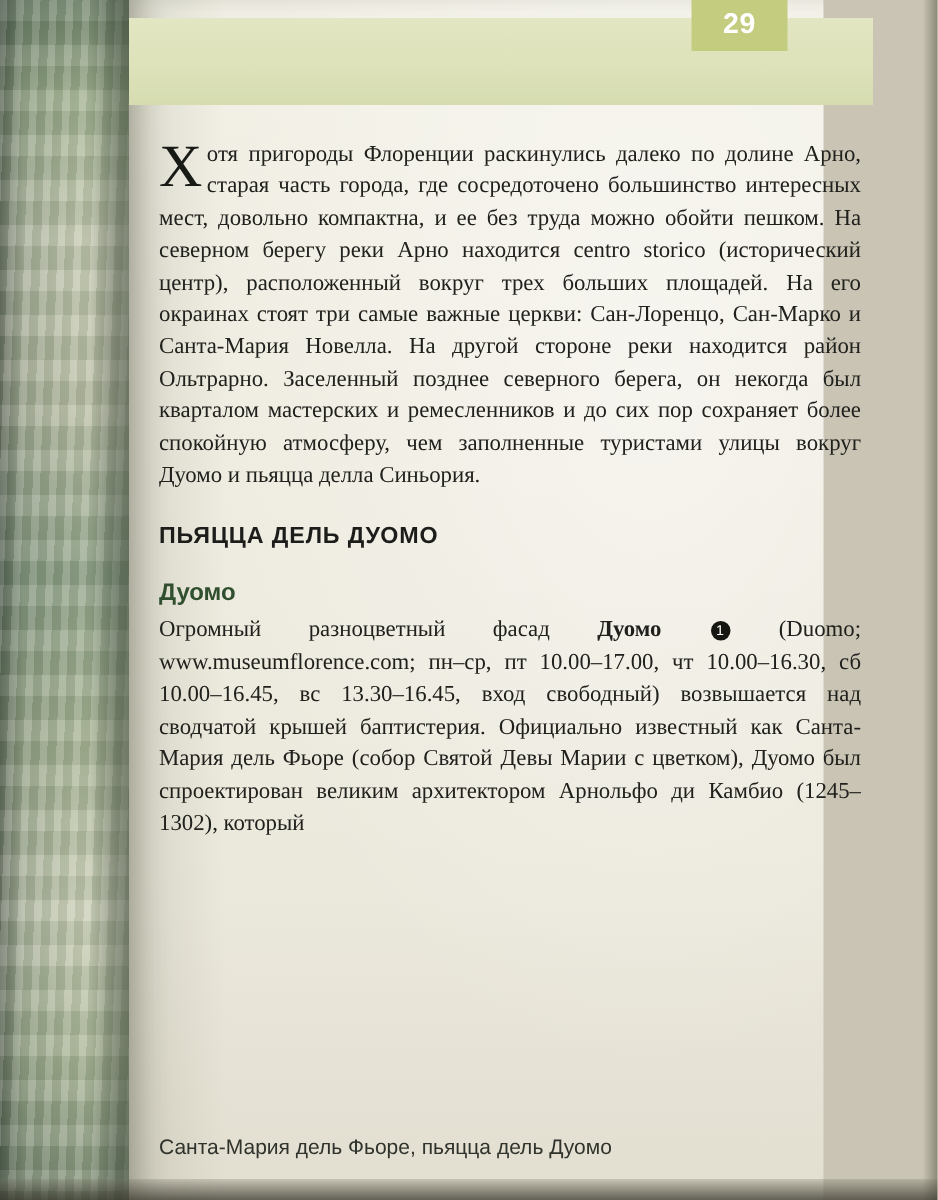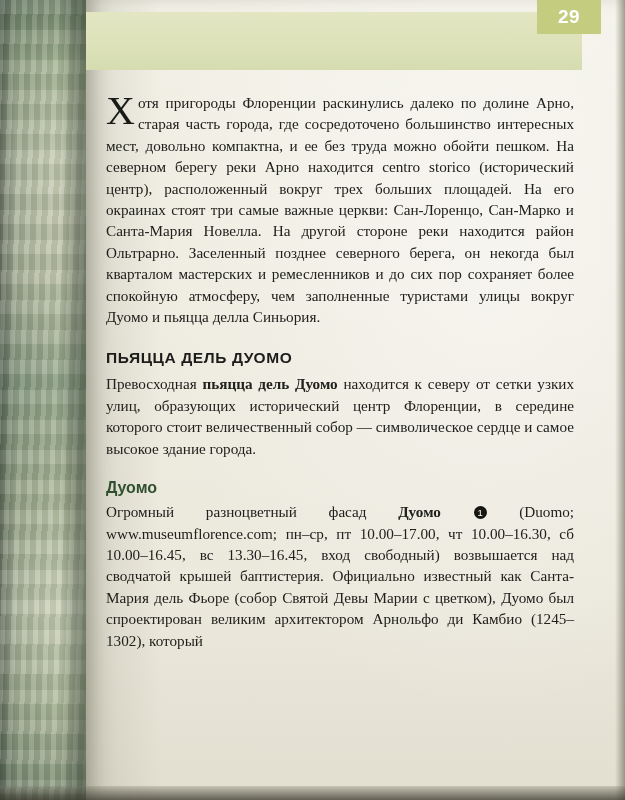--- a/index.html
+++ b/index.html
@@ -52,21 +52,21 @@
     right: 0; top: 0;
     width: 26px; height: 100%;
     background: linear-gradient(90deg, rgba(0,0,0,0.0) 0%, rgba(30,40,30,0.35) 70%, rgba(60,70,55,0.55) 100%);
   }
 
   
   .paper {
     position: absolute;
     left: 86px;
     top: 0;
-    width: 539px;
+    width: 463px;
     height: 800px;
     background: linear-gradient(180deg, #f3f1e7 0%, #efece1 35%, #ebe8dc 75%, #e2ded0 100%);
     box-shadow: inset 14px 0 22px -10px rgba(60,60,45,.45);
   }
   .paper-tint {
     position: absolute;
     left: 0; top: 0; right: 0; bottom: 0;
     background: radial-gradient(ellipse at 75% 30%, rgba(255,255,255,.45) 0%, rgba(255,255,255,0) 60%),
                 linear-gradient(90deg, rgba(120,125,100,.18) 0%, rgba(255,255,255,0) 14%);
     pointer-events: none;
@@ -215,29 +215,27 @@
     <div class="page-number-chip">29</div>
 
     <div class="column">
 
       <p class="body-1">
         <span class="dropcap">Х</span><span>отя пригороды Флоренции раскинулись далеко по долине Арно, старая часть города, где сосредоточено большинство интересных мест, довольно компактна, и ее без труда можно обойти пешком. На северном берегу реки Арно находится </span><span class="i">centro storico</span><span> (исторический центр), расположенный вокруг трех больших площадей. На его окраинах стоят три самые важные церкви: Сан-Лоренцо, Сан-Марко и Санта-Мария Новелла. На другой стороне реки находится район Ольтрарно. Заселенный позднее северного берега, он некогда был кварталом мастерских и ремесленников и до сих пор сохраняет более спокойную атмосферу, чем заполненные туристами улицы вокруг Дуомо и пьяцца делла Синьория.</span>
       </p>
 
       <div class="sub-head">ПЬЯЦЦА ДЕЛЬ ДУОМО</div>
 
-      <p>
-        <span>Превосходная </span><span class="b">пьяцца дель Дуомо</span><span> находится к северу от сетки узких улиц, образующих исторический центр Флоренции, в середине которого стоит величественный собор — символическое сердце и самое высокое здание города.</span>
-      </p>
 
       <div class="sub-head-2">Дуомо</div>
 
       <p>
         <span>Огромный разноцветный фасад </span><span class="b">Дуомо</span> <span class="marker">1</span><span> (Duomo; </span><span class="i">www.museumflorence.com; пн–ср, пт 10.00–17.00, чт 10.00–16.30, сб 10.00–16.45, вс 13.30–16.45, вход свободный</span><span>) возвышается над сводчатой крышей баптистерия. Официально известный как Санта-Мария дель Фьоре (собор Святой Девы Марии с цветком), Дуомо был спроектирован великим архитектором Арнольфо ди Камбио (1245–1302), который</span>
       </p>
 
     </div>
 
+    <div class="caption">Санта-Мария дель Фьоре, пьяцца дель Дуомо</div>
   </div>
 
   <div class="right-edge"></div>
   <div class="bottom-edge"></div>
 </div>
 
 </body></html>

